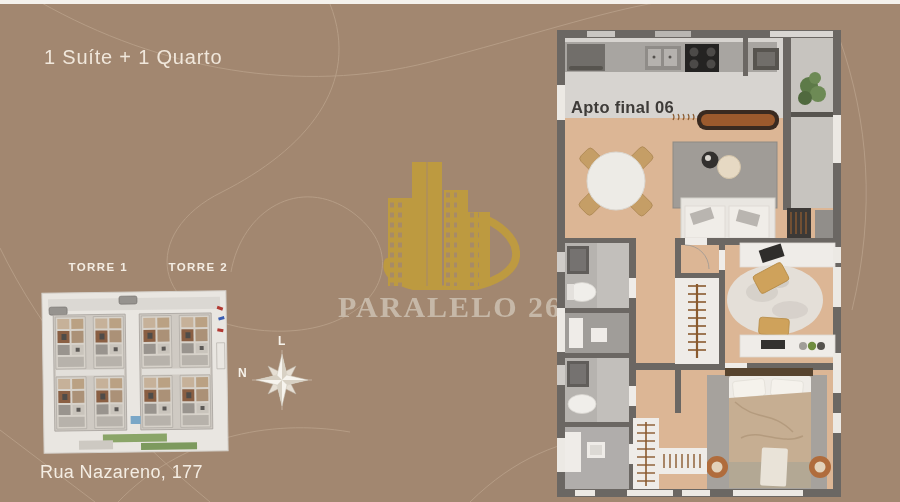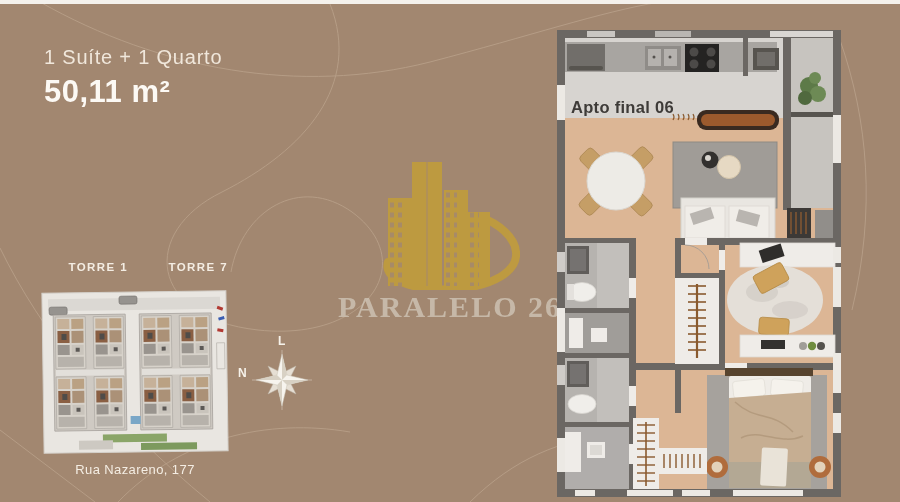--- a/index.html
+++ b/index.html
@@ -15,21 +15,21 @@
   .header .sub{font-size:20px;font-weight:400;letter-spacing:.8px;color:#f0e7db;}
   .header .area{font-size:31px;font-weight:700;letter-spacing:.5px;color:#fcf9f4;margin-top:5px;}
   
   .logo{left:300px;top:160px;width:300px;text-align:center;opacity:.88;}
   .logo .name{font-family:"Liberation Serif",serif;font-size:30px;font-weight:700;
     letter-spacing:2px;color:rgba(207,196,181,.92);margin-top:0;}
   .logo .tagline{font-size:14px;font-weight:600;letter-spacing:2.5px;
     color:rgba(185,150,48,.78);margin-top:3px;}
   
   .torre-label{top:261px;font-size:11.5px;font-weight:600;letter-spacing:1.4px;color:#f4ede3;width:70px;text-align:right;}
-  .address{left:40px;top:462px;width:190px;text-align:center;font-size:13px;letter-spacing:.4px;color:#f4ede3;}
+  .address{left:40px;top:462px;width:190px;font-size:18px;letter-spacing:.4px;color:#f4ede3;}
   
   .compass{left:236px;top:334px;width:84px;height:92px;}
   .compass .lbl{position:absolute;color:#f6f2ea;font-size:12px;font-weight:600;}
   .compass .lbl-l{left:42px;top:0px;}
   .compass .lbl-n{left:2px;top:32px;}
   
   .plan{left:557px;top:30px;width:284px;height:467px;}
   .plan-label{left:14px;top:58px;font-size:16.5px;font-weight:700;color:#3e3b38;letter-spacing:.3px;margin-top:10px;}
 </style>
 </head>
@@ -46,21 +46,20 @@
       <path d="M 470,502 C 515,458 560,440 615,434"></path>
       <path d="M 0,430 L 95,502"></path>
       <path d="M 840,40 C 868,120 876,210 852,310"></path>
     </g>
   </svg>
 
   <div class="abs top-strip"></div>
 
   <div class="abs header">
     <div class="sub">1 Suíte + 1 Quarto</div>
-    <div class="area">50,11 m²</div>
   </div>
 
   <div class="abs logo">
     <svg width="140" height="130" viewBox="0 0 140 130" style="display:block;margin:0 auto;">
       <defs>
         <pattern id="pw" width="8" height="10" patternUnits="userSpaceOnUse">
           <rect x="2" y="2.5" width="4" height="5" fill="#a28770" opacity=".8"></rect>
         </pattern>
       </defs>
       <g opacity=".9">
@@ -72,21 +71,21 @@
         <rect x="8" y="38" width="15" height="88" fill="url(#pw)"></rect>
         <rect x="64" y="30" width="13" height="96" fill="url(#pw)"></rect>
         <rect x="88" y="52" width="11" height="74" fill="url(#pw)"></rect>
         <rect x="46" y="2" width="2" height="124" fill="#a28770" opacity=".45"></rect>
       </g>
     </svg>
     <div class="name">PARALELO 26</div>
   </div>
 
   <div class="abs torre-label" style="left:58px;">TORRE 1</div>
-  <div class="abs torre-label" style="left:158px;">TORRE 7</div>
+  <div class="abs torre-label" style="left:158px;">TORRE 2</div>
 
   <svg class="abs" style="left:40px;top:284px;" width="190" height="176" viewBox="0 0 190 176">
     <g transform="rotate(-0.8 95 88)">
       <rect x="3" y="8" width="184" height="160" fill="#e9e6e1" stroke="#d4d0ca" stroke-width="1"></rect>
       <rect x="9" y="14" width="172" height="12" fill="#dbd8d3"></rect>
       <g fill="#96938f" stroke="#6e6b67" stroke-width=".6">
         <rect x="10" y="22" width="18" height="8" rx="2"></rect>
         <rect x="80" y="12" width="18" height="8" rx="2"></rect>
       </g>
 

